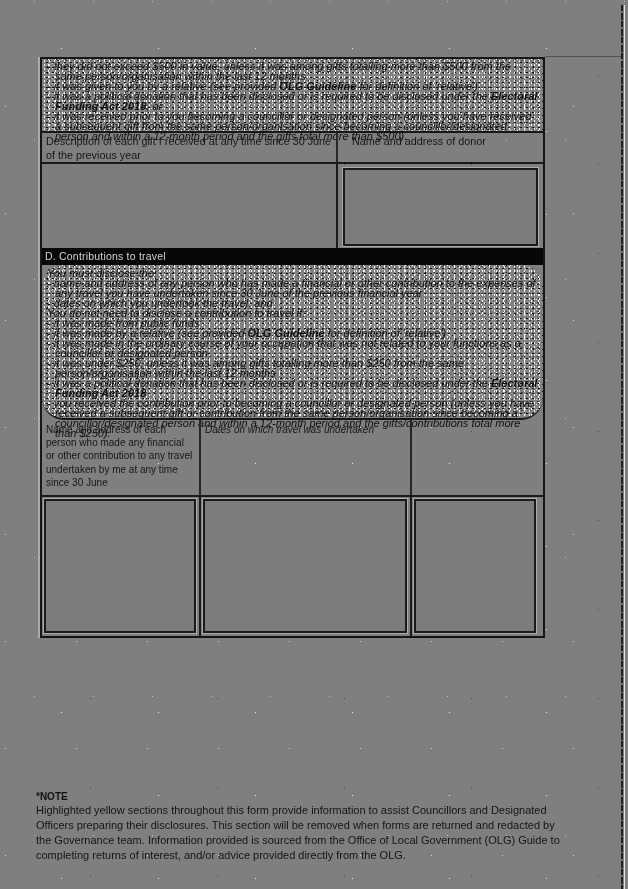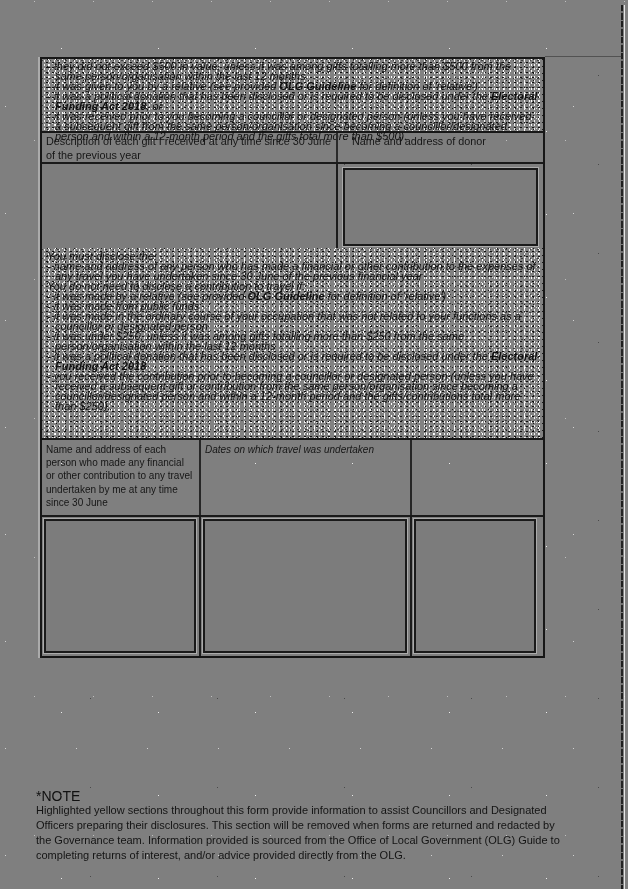--- a/index.html
+++ b/index.html
@@ -63,36 +63,36 @@
   .c-cells .cell2 { width:203px; display:flex; }
   .inner-box {
     flex:1; background:#7c7c7c; border:2px solid #1a1a1a;
     box-shadow:0 0 0 1px rgba(255,255,255,.35);
   }
   .c-cells .inner-box { margin:4px 3px 2px 5px; }
 
   .d-bar { height:17px; background:#070707; color:#d3d3d3; font-size:10.5px; line-height:16px;
     padding-left:3px; letter-spacing:.2px; }
 
-  .d-guidance { height:192px; border-bottom:2px solid #171717; }
+  .d-guidance { height:155px; border-bottom:2px solid #171717;border-radius:22px; }
 
   .d-header { display:flex; height:77px; border-bottom:2px solid #1a1a1a; font-size:10px; line-height:13.2px; }
   .d-header .col1 { width:159px; border-right:2px solid #262626; padding:3px 6px 3px 4px; }
   .d-header .col2 { width:211px; border-right:2px solid #262626; padding:3px 4px;font-style:italic; }
   .d-header .col3 { width:127px; padding:3px 6px 3px 4px; }
 
   .d-cells { display:flex; height:141px; border-bottom:2px solid #141414; }
   .d-cells .cell { display:flex; }
   .d-cells .cellA { width:159px; border-right:2px solid #1c1c1c; }
   .d-cells .cellB { width:211px; border-right:2px solid #1c1c1c; }
   .d-cells .cellC { width:127px; }
   .d-cells .inner-box { margin:2px 3px 3px 2px; }
 
   .note { position:absolute; left:36px; top:791px; width:528px; color:#111; }
-  .note-title { font-weight:normal; font-size:14px; line-height:11px; }
+  .note-title { font-weight:bold; font-size:10px; line-height:11px; }
   .note-body { font-size:11px; line-height:15px; margin-top:1px; color:#141414; }
 
   b { font-weight:bold; }
 </style>
 </head>
 <body>
 
 <div class="page">
 
   <div class="edge-dark"></div>
@@ -115,31 +115,33 @@
       <div class="col2">Name and address of donor</div>
     </div>
 
     <div class="c-cells">
       <div class="cell1"></div>
       <div class="cell2">
         <div class="inner-box"></div>
       </div>
     </div>
 
+    <div class="d-bar">D. Contributions to travel</div>
 
     <div class="d-guidance noise">
       <div class="guidance">
         <div class="g-intro">You must disclose the:</div>
         <div>
             <div class="gi rich">name and address of any person who has made a financial or other contribution to the expenses of any travel you have undertaken since 30 June of the previous financial year</div>
+            <div class="gi rich">dates on which you undertook the travel, and</div>
           </div>
         <div class="g-intro gap">You do not need to disclose a contribution to travel if:</div>
         <div>
+            <div class="gi rich">it was made from public funds</div>
             <div class="gi rich">it was made by a relative (see provided <b>OLG Guideline</b> for definition of 'relative')</div>
-            <div class="gi rich">it was made from public funds</div>
             <div class="gi rich">it was made in the ordinary course of your occupation that was not related to your functions as a councillor or designated person</div>
             <div class="gi rich">it was under $250, unless it was among gifts totalling more than $250 from the same person/organisation within the last 12 months</div>
             <div class="gi rich">it was a political donation that has been disclosed or is required to be disclosed under the <b>Electoral Funding Act 2018</b></div>
             <div class="gi rich">you received the contribution prior to becoming a councillor or designated person (unless you have received a subsequent gift or contribution from the same person/organisation since becoming a councillor/designated person and within a 12-month period and the gifts/contributions total more than $250).</div>
           </div>
       </div>
     </div>
 
     <div class="d-header">
       <div class="col1">Name and address of each person who made any financial or other contribution to any travel undertaken by me at any time since 30 June</div>

